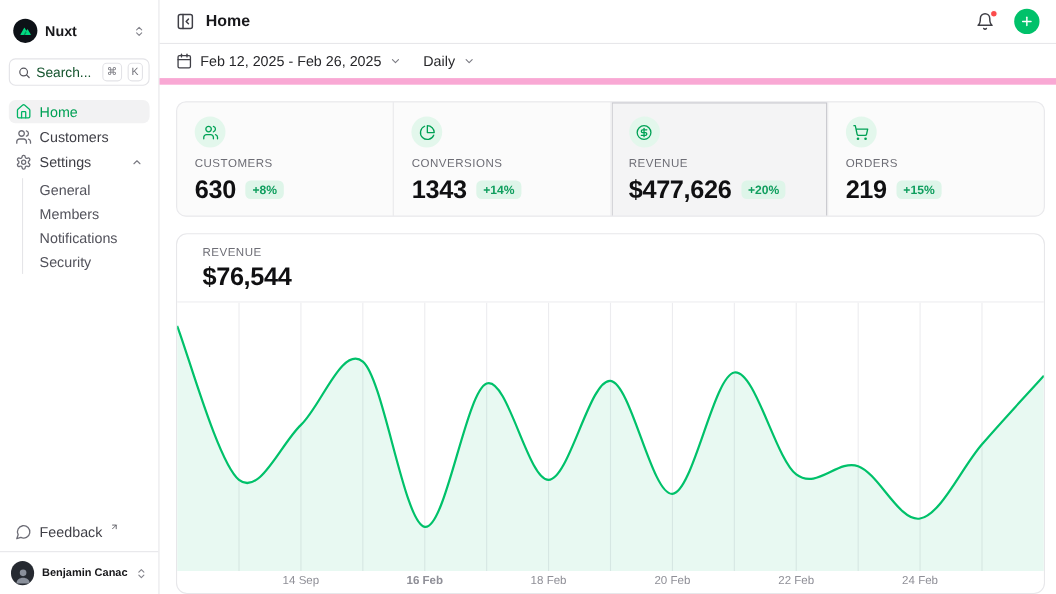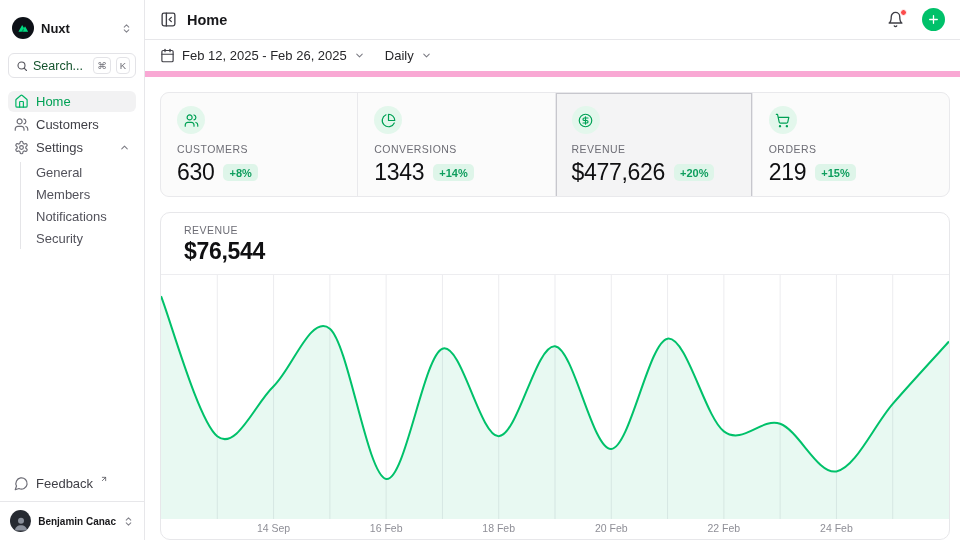--- a/index.html
+++ b/index.html
@@ -53,21 +53,21 @@
 
   .content { padding:15px 10px 0 15px; flex:1; display:flex; flex-direction:column; min-height:0; }
 
   
   .stats { display:grid; grid-template-columns:repeat(4,1fr); gap:1px; background:#e9e9ec; border:1px solid #e9e9ec; border-radius:9px; overflow:hidden; margin-bottom:15px; height:105px; min-height:105px; }
   .stat-card { background:#fbfbfb; padding:13px 16px 12px; position:relative; }
   .stat-card.selected { background:#f4f4f5; box-shadow:0 0 0 1px #c7c7cd inset; }
   .stat-icon { width:28px; height:28px; border-radius:50%; background:#e3f7ec; color:#00a155; display:flex; align-items:center; justify-content:center; margin-bottom:9px; }
   .stat-label { font-size:10.5px; font-weight:500; color:#6d6d75; letter-spacing:.45px; margin-bottom:4px; }
   .stat-value-row { display:flex; align-items:center; gap:9px; }
-  .stat-value { font-size:23px; font-weight:400; letter-spacing:-.3px; color:#101012; }
+  .stat-value { font-size:23px; font-weight:700; letter-spacing:-.3px; color:#101012; }
   .stat-delta { font-size:11px; font-weight:600; color:#0f9e5e; background:#def5e9; border-radius:5px; padding:2.5px 6px; }
 
   
   .chart-panel { border:1px solid #e7e7ea; border-radius:10px; background:#fff; flex:1; display:flex; flex-direction:column; min-height:0; overflow:hidden; }
   .chart-header { padding:11px 23px 9px; border-bottom:1px solid #ededf0; }
   .chart-label { font-size:10.5px; font-weight:500; color:#6d6d75; letter-spacing:.45px; margin-bottom:2px; }
   .chart-value { font-size:23px; font-weight:700; letter-spacing:-.3px; color:#101012; }
   .chart-plot { position:relative; flex:1; min-height:0; }
   .chart-plot svg { position:absolute; inset:0; width:100%; height:100%; }
   .chart-xaxis { position:relative; height:20px; min-height:20px; }
@@ -334,21 +334,21 @@
             <line x1="564.2857142857143" x2="564.2857142857143" y1="0" y2="245" stroke="#ececef" vector-effect="non-scaling-stroke" data-interactable="false"></line>
             <line x1="620.7142857142857" x2="620.7142857142857" y1="0" y2="245" stroke="#ececef" vector-effect="non-scaling-stroke" data-interactable="false"></line>
             <line x1="677.1428571428571" x2="677.1428571428571" y1="0" y2="245" stroke="#ececef" vector-effect="non-scaling-stroke" data-interactable="false"></line>
             <line x1="733.5714285714286" x2="733.5714285714286" y1="0" y2="245" stroke="#ececef" vector-effect="non-scaling-stroke" data-interactable="false"></line>
             <path d="M0,21.314999999999998 C9.4,44.8 37.6,146.9 56.4,161.9 C75.2,177.0 94.0,129.7 112.9,111.7 C131.7,93.7 150.5,38.4 169.3,53.9 C188.1,69.4 206.9,201.5 225.7,204.8 C244.5,208.2 263.3,81.1 282.1,74.0 C301.0,66.8 319.8,162.4 338.6,161.9 C357.4,161.5 376.2,69.4 395.0,71.5 C413.8,73.7 432.6,176.0 451.4,174.7 C470.2,173.4 489.0,66.9 507.9,63.9 C526.7,61.0 545.5,142.8 564.3,157.0 C583.1,171.3 601.9,142.8 620.7,149.4 C639.5,156.1 658.3,200.6 677.1,197.2 C696.0,193.9 714.8,151.1 733.6,129.4 C752.4,107.6 780.6,77.2 790.0,66.8 L790,245 L0,245 Z" fill="rgba(0,193,106,0.09)" stroke="none" data-interactable="false"></path>
             <path d="M0,21.314999999999998 C9.4,44.8 37.6,146.9 56.4,161.9 C75.2,177.0 94.0,129.7 112.9,111.7 C131.7,93.7 150.5,38.4 169.3,53.9 C188.1,69.4 206.9,201.5 225.7,204.8 C244.5,208.2 263.3,81.1 282.1,74.0 C301.0,66.8 319.8,162.4 338.6,161.9 C357.4,161.5 376.2,69.4 395.0,71.5 C413.8,73.7 432.6,176.0 451.4,174.7 C470.2,173.4 489.0,66.9 507.9,63.9 C526.7,61.0 545.5,142.8 564.3,157.0 C583.1,171.3 601.9,142.8 620.7,149.4 C639.5,156.1 658.3,200.6 677.1,197.2 C696.0,193.9 714.8,151.1 733.6,129.4 C752.4,107.6 780.6,77.2 790.0,66.8" fill="none" stroke="#00c16a" stroke-width="2" vector-effect="non-scaling-stroke" data-interactable="false"></path>
           </svg>
       </div>
       <div class="chart-xaxis" id="chart-xaxis" data-interactable="false">
           <span class="tick-label" data-interactable="false" style="left: 14.2857%;">14 Sep</span>
-          <span class="tick-label" data-interactable="false" style="left: 28.5714%;">16 Feb</span>
+          <span class="tick-label" data-interactable="false" style="left: 28.5714%; font-weight: bold;">16 Feb</span>
           <span class="tick-label" data-interactable="false" style="left: 42.8571%;">18 Feb</span>
           <span class="tick-label" data-interactable="false" style="left: 57.1429%;">20 Feb</span>
           <span class="tick-label" data-interactable="false" style="left: 71.4286%;">22 Feb</span>
           <span class="tick-label" data-interactable="false" style="left: 85.7143%;">24 Feb</span>
         </div>
     </div>
 
   </div>
 </div>
 

